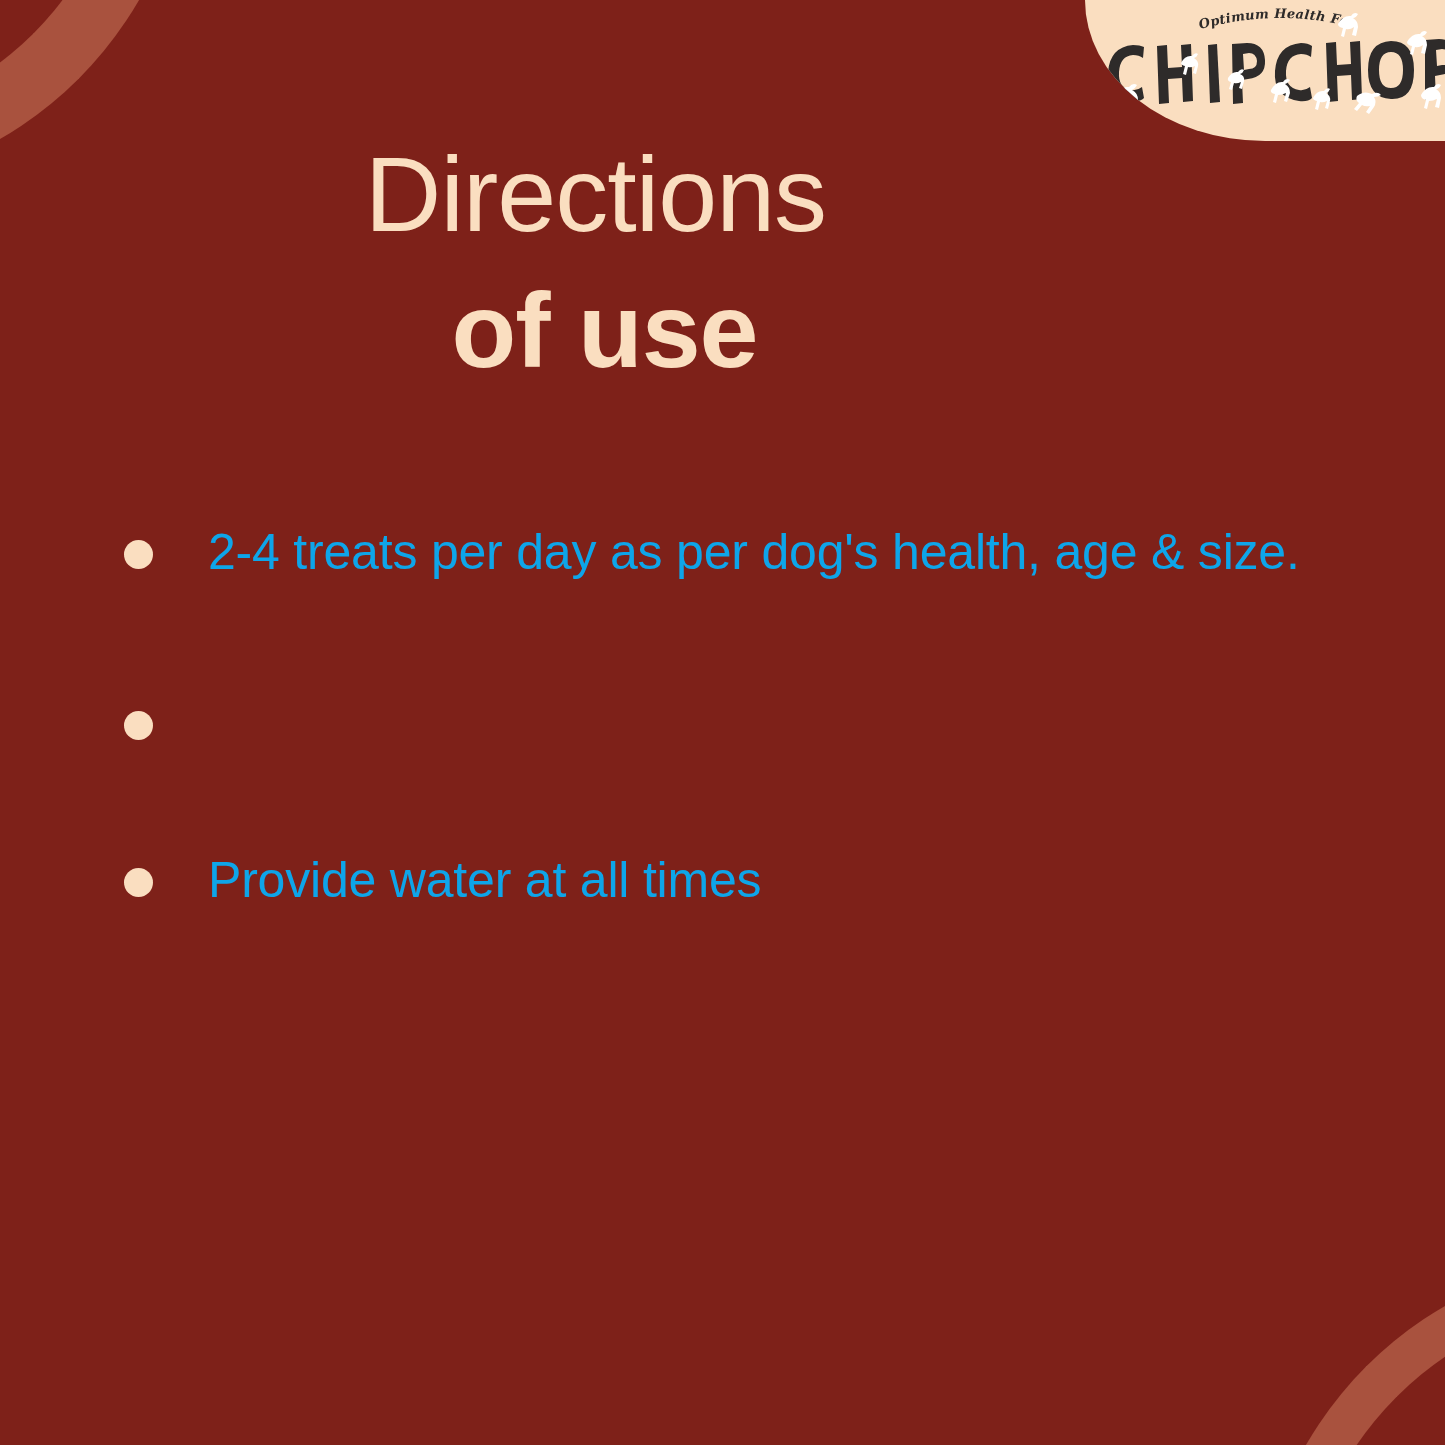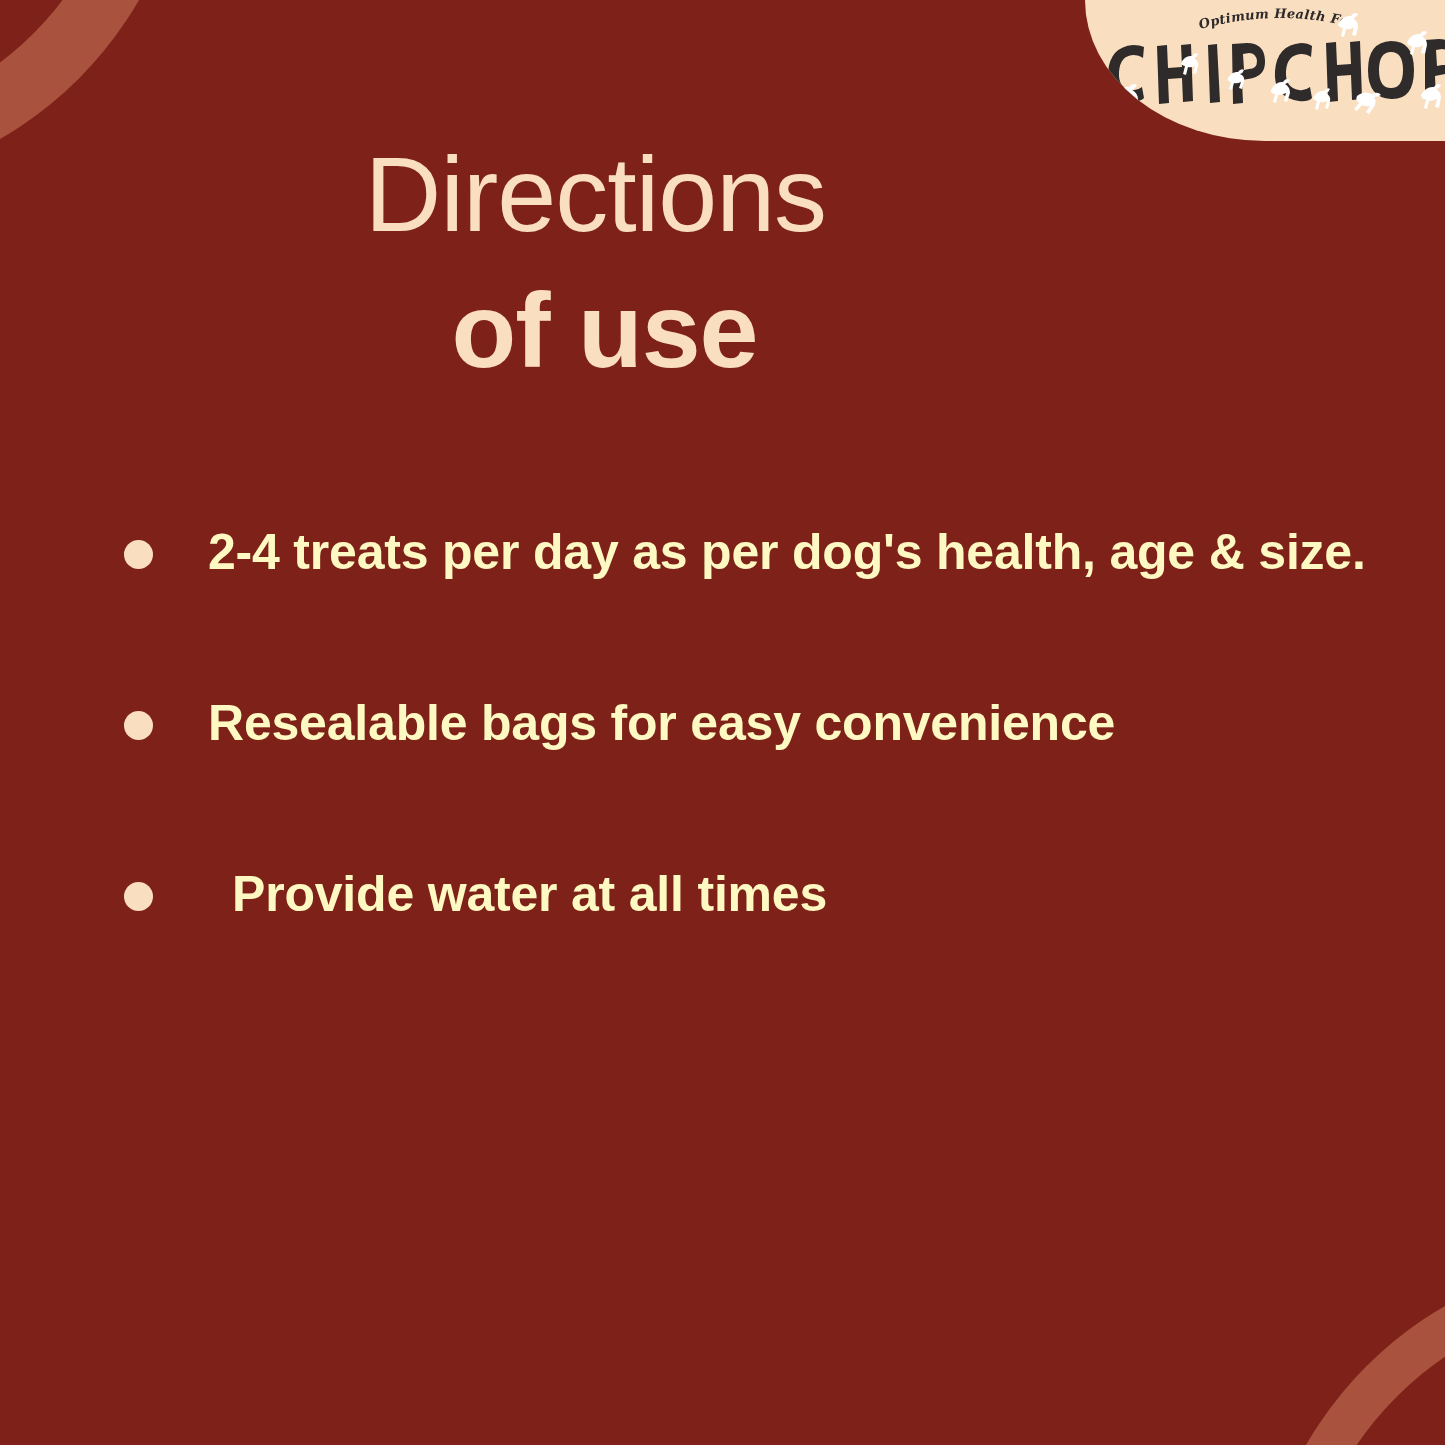--- a/index.html
+++ b/index.html
@@ -79,35 +79,35 @@
     position: absolute;
     top: 522px;
     left: 124px;
     width: 1290px;
   }
   .bullet-row {
     display: flex;
     align-items: flex-start;
     margin-bottom: 110px;
   }
-  .bullet-row:last-child { margin-bottom: 15px; gap: 24px; }
+  .bullet-row:last-child { margin-bottom: 15px; }
   .bullet-dot {
     flex: 0 0 auto;
     width: 29px;
     height: 29px;
     border-radius: 50%;
     background: #fadec0;
     margin-top: 18px;
   }
   .bullet-text {
     margin-left: 55px;
-    color: #fef9c3;
+    color: #0ea5e9;
     font-size: 50px;
     line-height: 1.22;
-    font-weight: 700;
+    font-weight: 400;
     letter-spacing: -0.2px;
     white-space: nowrap;
   }
 </style>
 </head>
 <body>
 
 <div id="poster">
 
   <div class="arc arc-tl"></div>
@@ -163,21 +163,20 @@
     <span class="hl-line hl-line2">of use</span>
   </h1>
 
   <ul id="bullets" style="list-style:none;margin:0;padding:0;">
     <li class="bullet-row">
       <span class="bullet-dot"></span>
       <span class="bullet-text">2-4 treats per day as per dog's health, age &amp; size.</span>
     </li>
     <li class="bullet-row">
       <span class="bullet-dot"></span>
-      <span class="bullet-text">Resealable bags for easy convenience</span>
     </li>
     <li class="bullet-row">
       <span class="bullet-dot"></span>
       <span class="bullet-text">Provide water at all times</span>
     </li>
   </ul>
 
 </div>
 
 </body></html>

